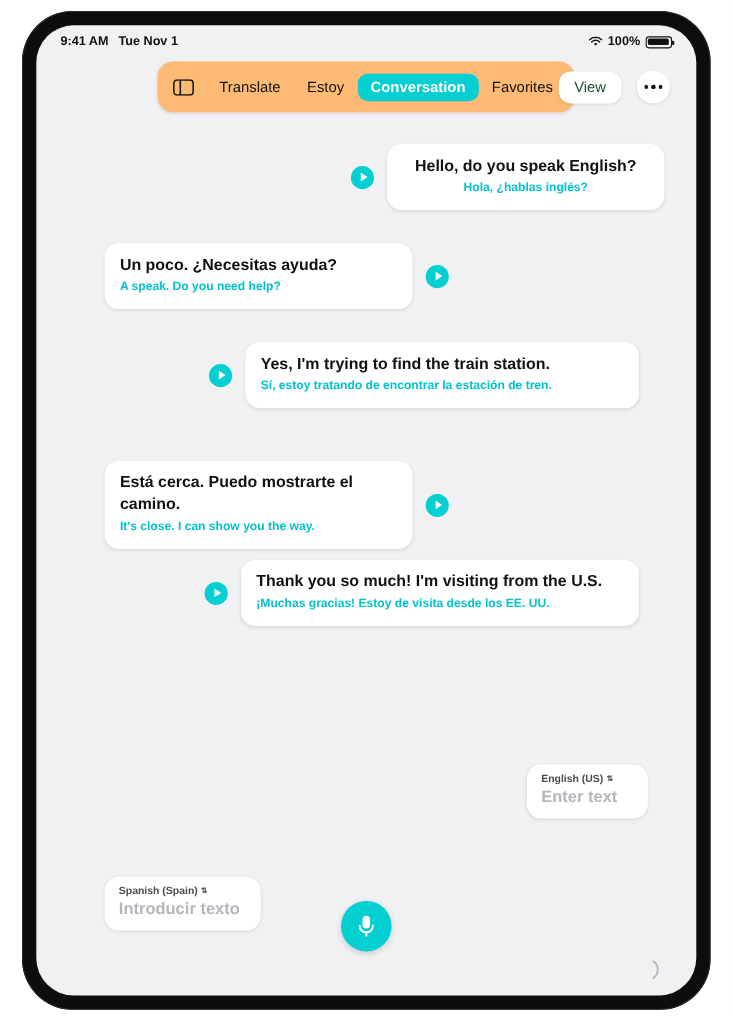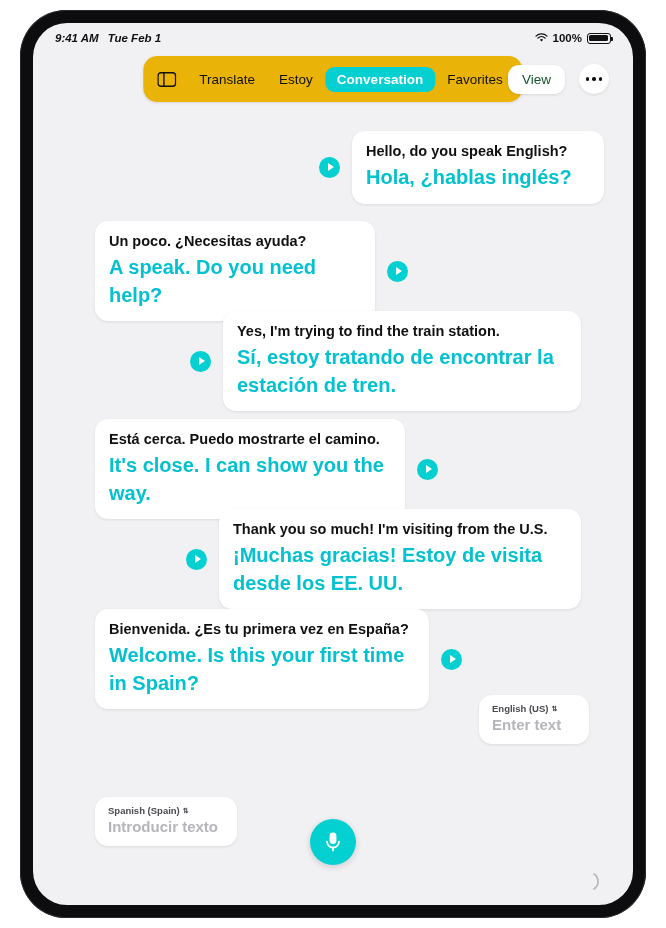--- a/index.html
+++ b/index.html
@@ -44,21 +44,21 @@
     width: 100%;
     height: 30px;
     display: flex;
     align-items: center;
     padding: 0 22px;
     box-sizing: border-box;
     font-size: 11.5px;
     font-weight: bold;
     color: #111;
   }
-  .status-left { display: flex; align-items: center; gap: 9px; font-style: italic; }
+  .status-left { display: flex; align-items: center; gap: 9px; }
   .status-right { margin-left: auto; display: flex; align-items: center; gap: 5px; }
   .wifi-icon { display: inline-block; width: 13px; height: 10px; position: relative; }
   .wifi-icon svg { position: absolute; left: 0; top: 0; }
   .battery {
     width: 24px; height: 11px;
     border: 1.3px solid #111;
     border-radius: 3px;
     position: relative;
     box-sizing: border-box;
   }
@@ -90,21 +90,21 @@
     box-sizing: border-box;
     padding: 0 24px;
   }
   .toolbar-center {
     position: absolute;
     left: 50%;
     transform: translateX(-50%);
     display: flex;
     align-items: center;
     gap: 0px;
-    background: #eab308;
+    background: #fdba74;
     border-radius: 14px;
     height: 46px;
     padding: 0 8px;
     box-shadow: 0 1px 3px rgba(0,0,0,0.10);
   }
   .sidebar-toggle {
     width: 30px; height: 24px;
     display: flex; align-items: center; justify-content: center;
     margin-right: 6px;
   }
@@ -166,21 +166,21 @@
     box-sizing: border-box;
   }
   .src {
     font-size: 14.5px;
     font-weight: bold;
     color: #111;
     line-height: 1.38;
     margin-bottom: 3px;
   }
   .tgt {
-    font-size: 20px;
+    font-size: 11px;
     font-weight: bold;
     color: #04c1cf;
     line-height: 1.38;
   }
   .play {
     width: 21px; height: 21px;
     border-radius: 50%;
     background: #04cfd1;
     display: flex;
     align-items: center;
@@ -250,21 +250,21 @@
 </style>
 </head>
 <body>
 
 <div class="device">
   <div class="device-inner">
 
     <div class="statusbar">
       <div class="status-left">
         <span>9:41 AM</span>
-        <span>Tue Feb 1</span>
+        <span>Tue Nov 1</span>
       </div>
       <div class="status-right">
         <span class="wifi-icon">
           <svg width="13" height="10" viewBox="0 0 13 10">
             <path d="M6.5 8.6 L4.9 6.8 a2.4 2.4 0 0 1 3.2 0 Z" fill="#111"></path>
             <path d="M2.9 5.1 a5.2 5.2 0 0 1 7.2 0" stroke="#111" stroke-width="1.3" fill="none" stroke-linecap="round"></path>
             <path d="M1 3.1 a8 8 0 0 1 11 0" stroke="#111" stroke-width="1.3" fill="none" stroke-linecap="round"></path>
           </svg>
         </span>
         <span>100%</span>
@@ -292,21 +292,21 @@
         <span class="more-btn">
           <span class="dot"></span>
             <span class="dot"></span>
             <span class="dot"></span>
         </span>
       </div>
     </div>
 
     <div class="conversation">
 
-      <div class="row" style="left: 286px; top: 22px;">
+      <div class="row" style="left: 286px; top: 22px; text-align: center;">
         <span class="play left">
             <span class="tri"></span>
           </span>
         <div class="bubble" style="width: 252px;">
           <div class="src">Hello, do you speak English?</div>
           <div class="tgt">Hola, ¿hablas inglés?</div>
         </div>
       </div>
 
       <div class="row" style="left: 62px; top: 112px;">
@@ -323,48 +323,39 @@
         <span class="play left">
             <span class="tri"></span>
           </span>
         <div class="bubble" style="width: 358px;">
           <div class="src">Yes, I'm trying to find the train station.</div>
           <div class="tgt">Sí, estoy tratando de encontrar la estación de tren.</div>
         </div>
       </div>
 
       <div class="row" style="left: 62px; top: 310px;">
-        <div class="bubble" style="width: 310px;">
+        <div class="bubble" style="width: 280px;">
           <div class="src">Está cerca. Puedo mostrarte el camino.</div>
           <div class="tgt">It's close. I can show you the way.</div>
         </div>
         <span class="play right">
             <span class="tri"></span>
           </span>
       </div>
 
       <div class="row" style="left: 153px; top: 400px;">
         <span class="play left">
             <span class="tri"></span>
           </span>
         <div class="bubble" style="width: 362px;">
           <div class="src">Thank you so much! I'm visiting from the U.S.</div>
           <div class="tgt">¡Muchas gracias! Estoy de visita desde los EE. UU.</div>
         </div>
       </div>
 
-      <div class="row" style="left: 62px; top: 500px;">
-        <div class="bubble" style="width: 334px;">
-          <div class="src">Bienvenida. ¿Es tu primera vez en España?</div>
-          <div class="tgt">Welcome. Is this your first time in Spain?</div>
-        </div>
-        <span class="play right">
-            <span class="tri"></span>
-          </span>
-      </div>
 
       <div class="inputbox" style="left: 446px; top: 586px; width: 110px;">
         <div class="lang-label">
           <span>English (US)</span>
           <span class="chev">⇅</span>
         </div>
         <div class="placeholder">Enter text</div>
       </div>
 
       <div class="inputbox" style="left: 62px; top: 660px; width: 142px; margin-top: 28px;">

